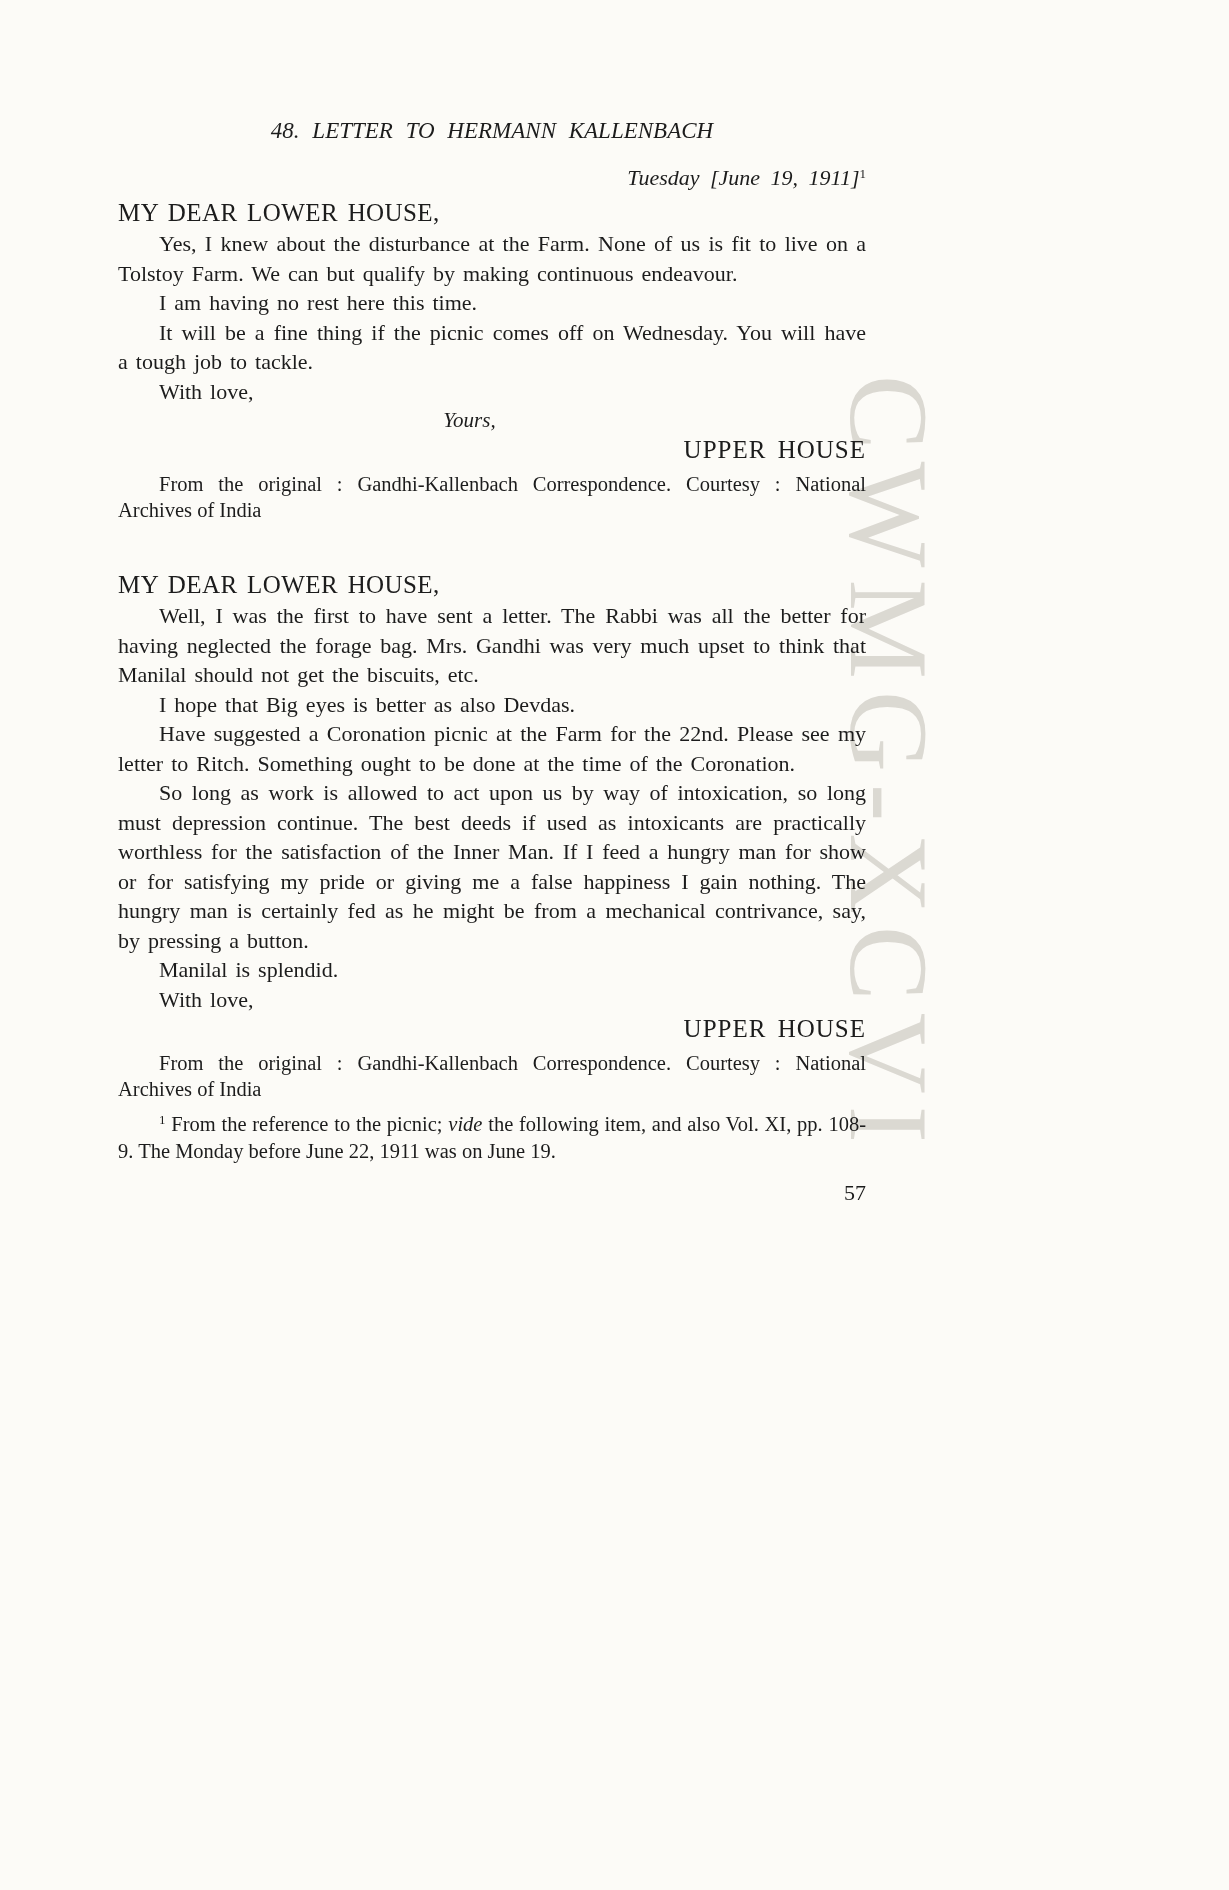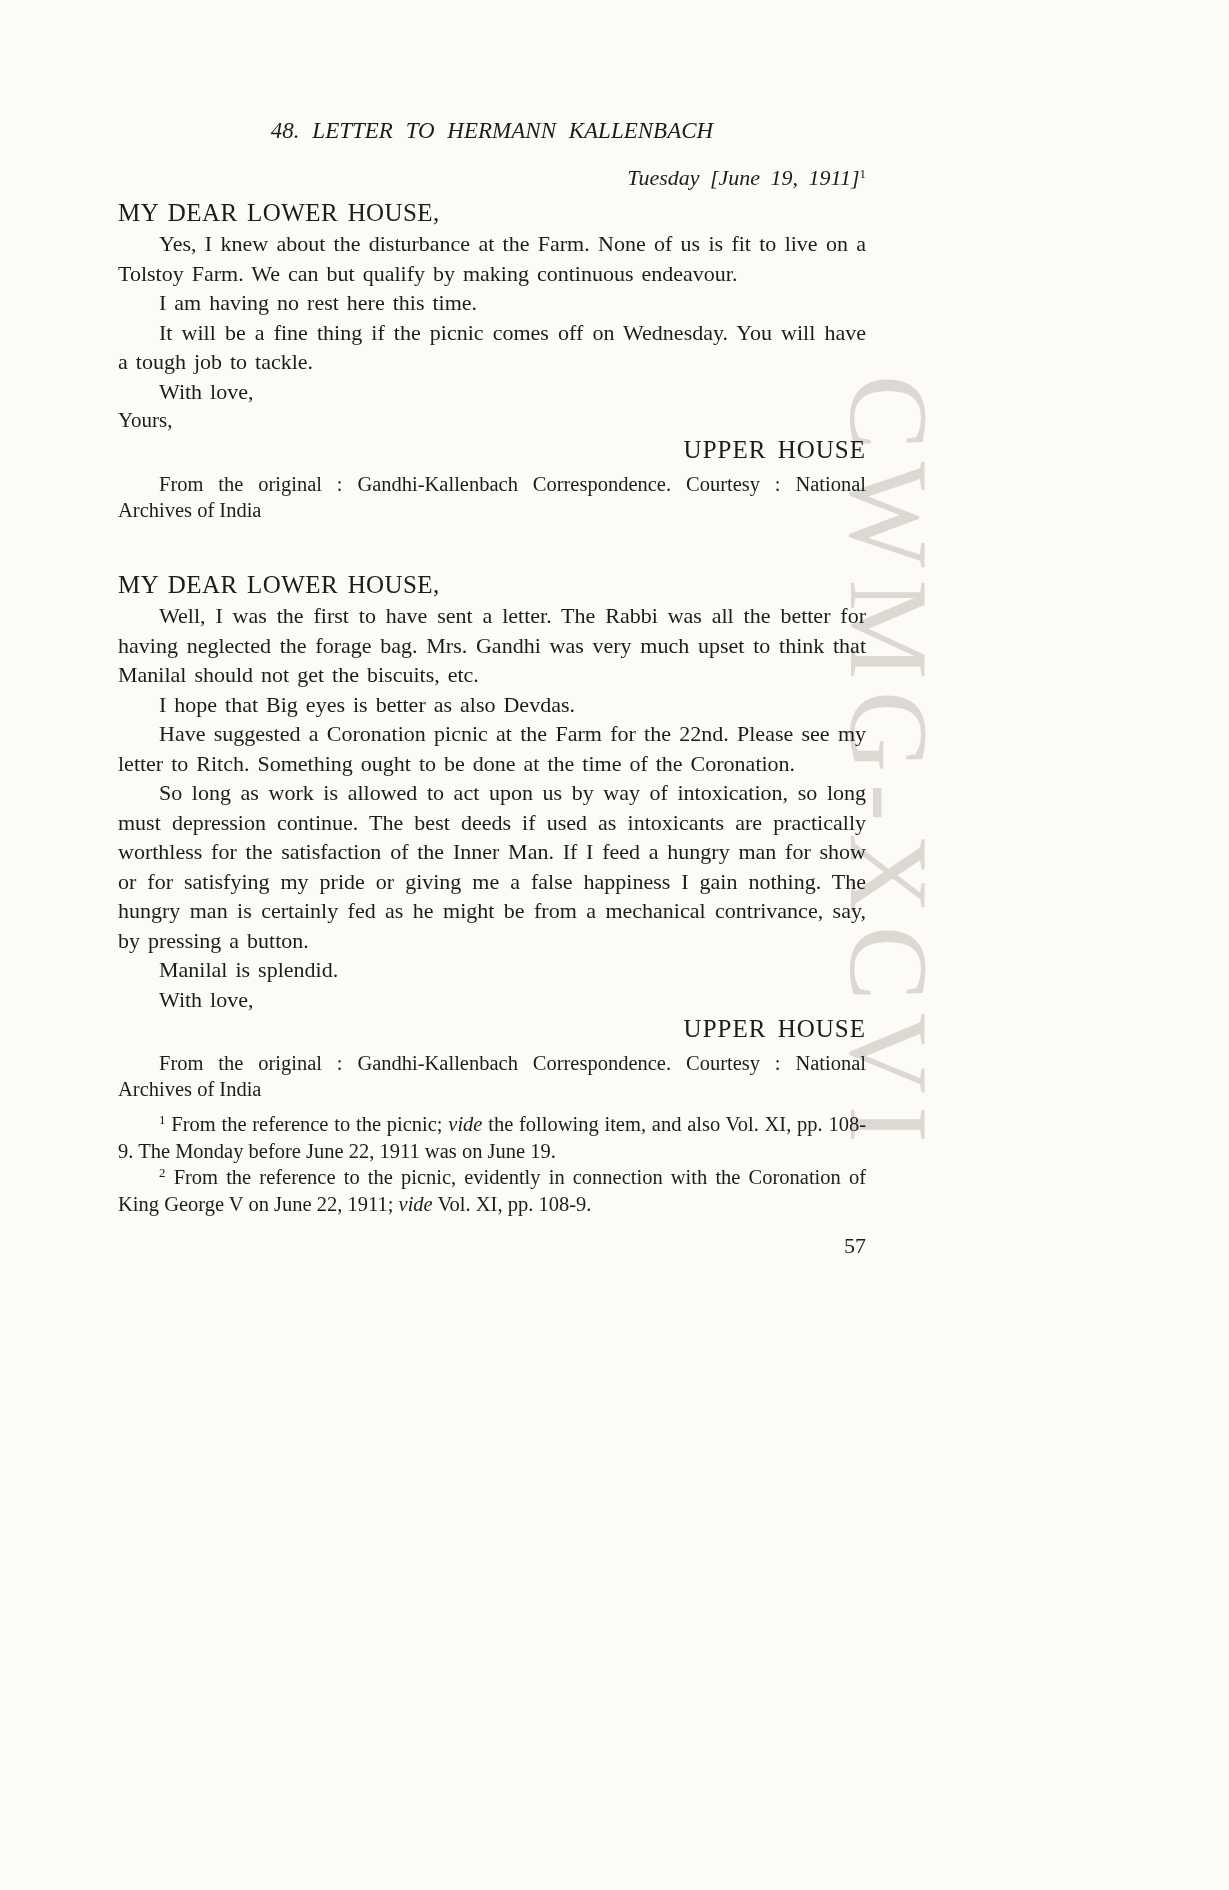--- a/index.html
+++ b/index.html
@@ -64,21 +64,22 @@
       margin-bottom: 2px;
     }
     .para {
       font-size: 22px;
       line-height: 29.5px;
       text-indent: 41px;
       text-align: justify;
       word-spacing: 2.5px;
     }
     .valediction {
-      text-align: left;
+      text-align: center;
+      font-style: italic;
       font-size: 21px;
       line-height: 29px;
       padding-right: 45px;
     }
     .signature {
       text-align: right;
       font-size: 25px;
       line-height: 30px;
       letter-spacing: 1px;
       word-spacing: 4px;
@@ -133,20 +134,19 @@
       <p class="para">Have suggested a Coronation picnic at the Farm for the 22nd. Please see my letter to Ritch. Something ought to be done at the time of the Coronation.</p>
       <p class="para">So long as work is allowed to act upon us by way of intoxication, so long must depression continue. The best deeds if used as intoxicants are practically worthless for the satisfaction of the Inner Man. If I feed a hungry man for show or for satisfying my pride or giving me a false happiness I gain nothing. The hungry man is certainly fed as he might be from a mechanical contrivance, say, by pressing a button.</p>
       <p class="para">Manilal is splendid.</p>
       <p class="para">With love,</p>
       <div class="signature">UPPER HOUSE</div>
       <p class="source">From the original : Gandhi-Kallenbach Correspondence. Courtesy : National Archives of India</p>
     </section>
 
     <div class="footnotes">
       <p class="footnote"><sup class="fnref">1</sup> <span>From the reference to the picnic; </span><span class="it">vide</span><span> the following item, and also Vol. XI, pp. 108-9. The Monday before June 22, 1911 was on June 19.</span></p>
-      <p class="footnote"><sup class="fnref">2</sup> <span>From the reference to the picnic, evidently in connection with the Coronation of King George V on June 22, 1911; </span><span class="it">vide</span><span> Vol. XI, pp. 108-9.</span></p>
     </div>
 
     <div class="page-number">57</div>
 
   </div>
 
 </div>
 
 </body></html>

